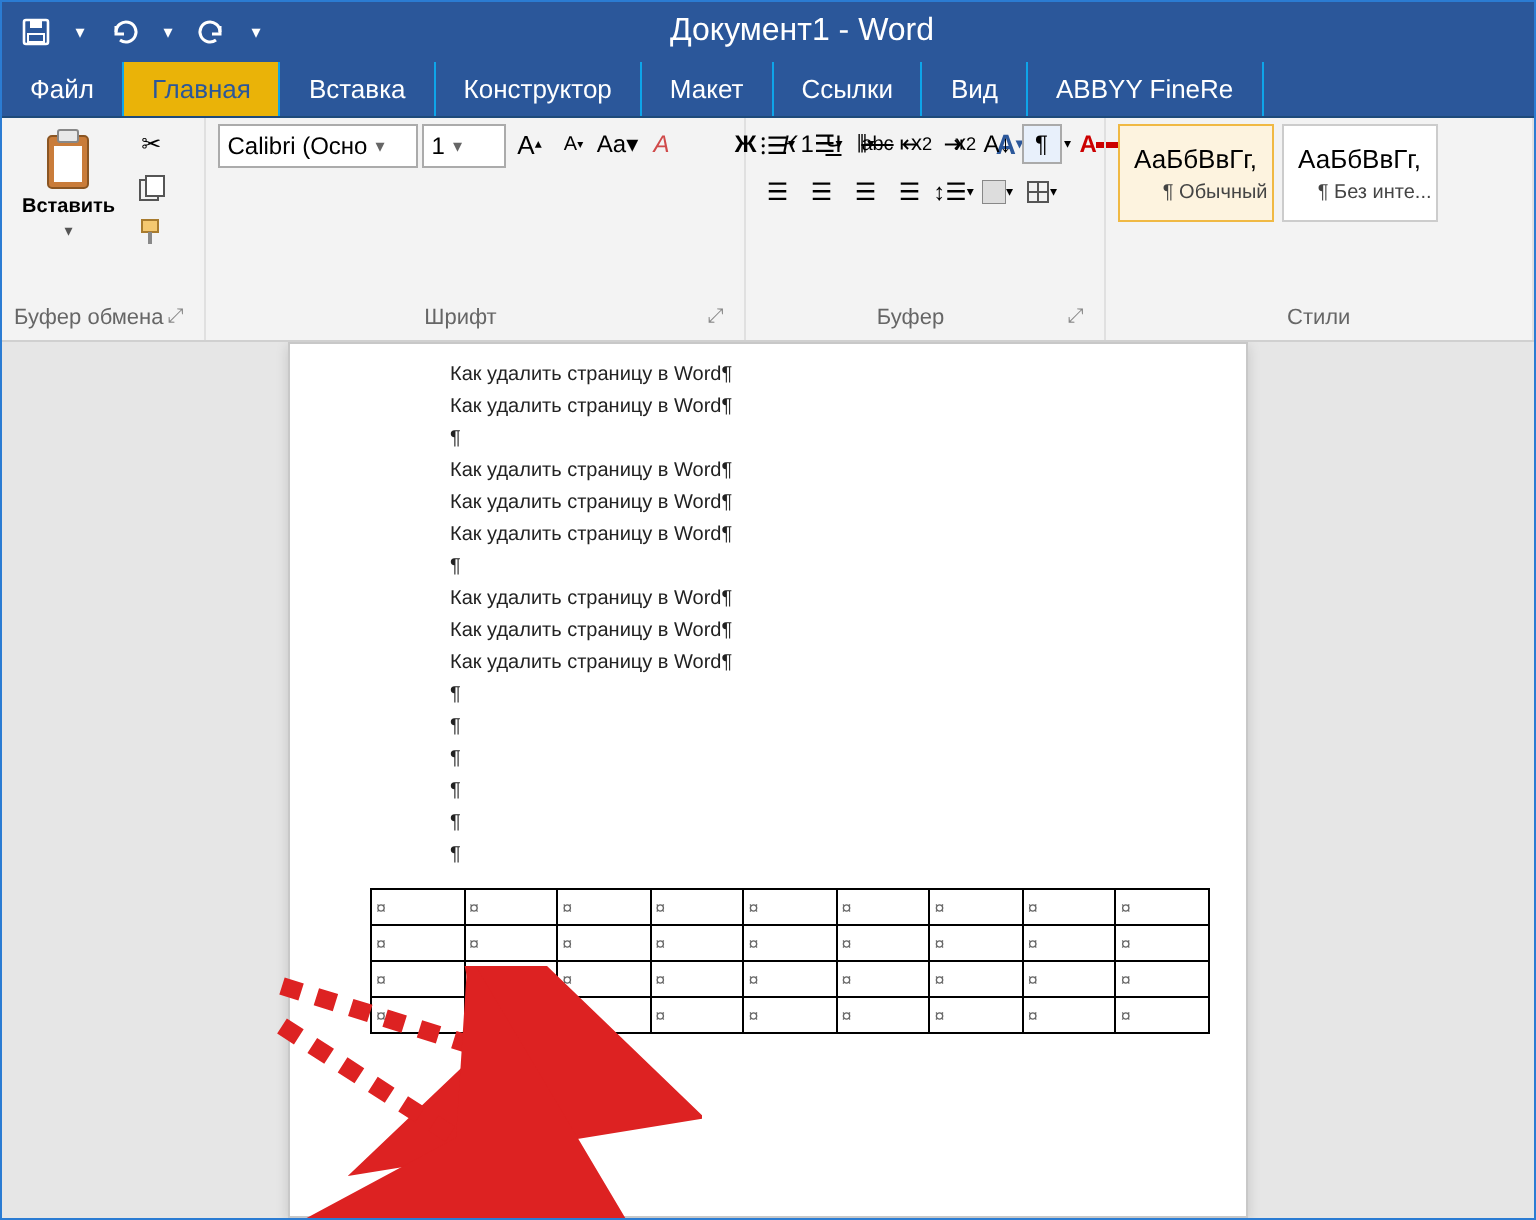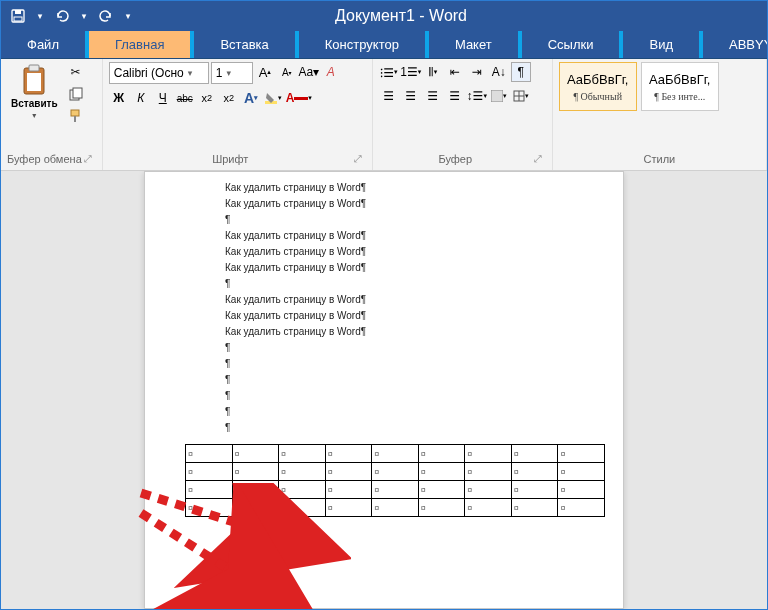--- a/index.html
+++ b/index.html
@@ -2,39 +2,39 @@
 <html><head>
 <meta charset="utf-8">
 <style>
 * { box-sizing: border-box; margin: 0; padding: 0; }
 body { font-family: "Segoe UI", Tahoma, sans-serif; font-size: 12px; width: 768px; height: 610px; overflow: hidden; background: #e6e6e6; border: 1px solid #2b7cd3; }
 .titlebar { height: 30px; background: #2b579a; display: flex; align-items: center; color: #fff; padding: 0 8px; }
 .titlebar .qat { display: flex; gap: 8px; align-items: center; }
 .qat-btn { width: 18px; height: 18px; display: flex; align-items: center; justify-content: center; cursor: pointer; }
 .titlebar .title { flex: 1; text-align: center; font-size: 16px; color: #fff; }
 .tabbar { height: 28px; background: #2b579a; display: flex; align-items: stretch; border-bottom: 1px solid #1e4a7a; }
-.tab { padding: 0 26px; display: flex; align-items: center; color: #fff; font-size: 13px; cursor: pointer; border-right: 4px solid #0ea5e9; white-space: nowrap; }
-.tab.active { background: #fdba74; color: #2b579a; }
+.tab { padding: 0 14px; display: flex; align-items: center; color: #fff; font-size: 13px; cursor: pointer; border-right: 1px solid #0ea5e9; white-space: nowrap; }
+.tab.active { background: #eab308; color: #2b579a; }
 .ribbon { height: 112px; background: #f3f3f3; border-bottom: 1px solid #d0d0d0; display: flex; }
 .rgroup { display: flex; flex-direction: column; border-right: 1px solid #e0e0e0; padding: 3px 6px 2px; }
 .rgroup-body { flex: 1; display: flex; align-items: flex-start; gap: 4px; }
 .rgroup-label { text-align: center; font-size: 11px; color: #666; padding-top: 1px; height: 16px; }
 .rgroup-label .launcher { float: right; width: 12px; height: 12px; margin-right: 2px; font-size: 10px; color: #888; cursor: pointer; }
 .big-btn { display: flex; flex-direction: column; align-items: center; gap: 2px; padding: 2px 4px; cursor: pointer; }
 .big-btn .icon { width: 32px; height: 32px; display: flex; align-items: center; justify-content: center; }
 .big-btn .lbl { font-size: 10px; text-align: center; font-weight: bold; }
 .small-col { display: flex; flex-direction: column; gap: 2px; }
 .small-btn { width: 20px; height: 20px; display: flex; align-items: center; justify-content: center; font-size: 12px; cursor: pointer; border: 1px solid transparent; }
 .font-combo { height: 22px; border: 1px solid #ababab; background: #fff; display: flex; align-items: center; padding: 0 4px; font-size: 12px; cursor: pointer; }
 .font-combo .caret { margin-left: 4px; font-size: 9px; color: #666; }
 .format-row { display: flex; gap: 2px; }
 .style-card { width: 78px; height: 49px; border: 1px solid #ccc; background: #fff; display: flex; flex-direction: column; align-items: center; justify-content: center; gap: 4px; cursor: pointer; padding: 2px; }
 .style-card.active { border: 1px solid #f0b944; background: #fdf3df; }
 .style-card .sample { font-size: 13px; }
-.style-card .name { font-size: 10px; color: #444; text-align: center; white-space: nowrap; overflow: hidden; text-overflow: ellipsis; width: 100%; font-family: Liberation Serif, serif; }
+.style-card .name { font-size: 10px; color: #444; text-align: right; white-space: nowrap; overflow: hidden; text-overflow: ellipsis; width: 100%; }
 .workspace { height: 438px; background: #e6e6e6; display: flex; justify-content: center; overflow: hidden; position: relative; }
 .page { width: 480px; background: #fff; border: 1px solid #c8c8c8; margin-top: 0; padding: 8px 40px 20px 80px; font-size: 10px; color: #222; box-shadow: 0 2px 6px rgba(0,0,0,0.15); }
 .para { line-height: 16px; white-space: nowrap; }
 .tbl { border-collapse: collapse; width: 420px; margin-top: 8px; margin-left: -40px; }
 .tbl td { border: 1px solid #000; height: 18px; width: 46px; text-align: left; padding: 0 2px; font-size: 9px; color: #666; }
 .arrow-overlay { position: absolute; left: 130px; top: 312px; pointer-events: none; }
 svg { display: block; }
 </style>
 </head>
 <body>
@@ -107,21 +107,21 @@
               <rect x="2" y="1" width="8" height="6" fill="#f4c870" stroke="#a87b2e"></rect>
               <rect x="5" y="7" width="2" height="6" fill="#888"></rect>
             </svg>
           </span>
       </div>
     </div>
     <div class="rgroup-label"><span>Буфер обмена</span><span class="launcher">⤢</span></div>
   </div>
 
   <div class="rgroup" style="width:270px">
-    <div class="rgroup-body" style="flex-direction:column;gap:4px">
+    <div class="rgroup-body" style="flex-direction:row;gap:22px">
       <div class="format-row">
         <div class="font-combo" style="width:100px">
             <span>Calibri (Осно</span>
             <span class="caret">▾</span>
           </div>
         <div class="font-combo" style="width:42px">
             <span>1</span>
             <span class="caret">▾</span>
           </div>
         <span class="small-btn" style="font-size:13px">A<sup style="font-size:7px">▴</sup></span>

